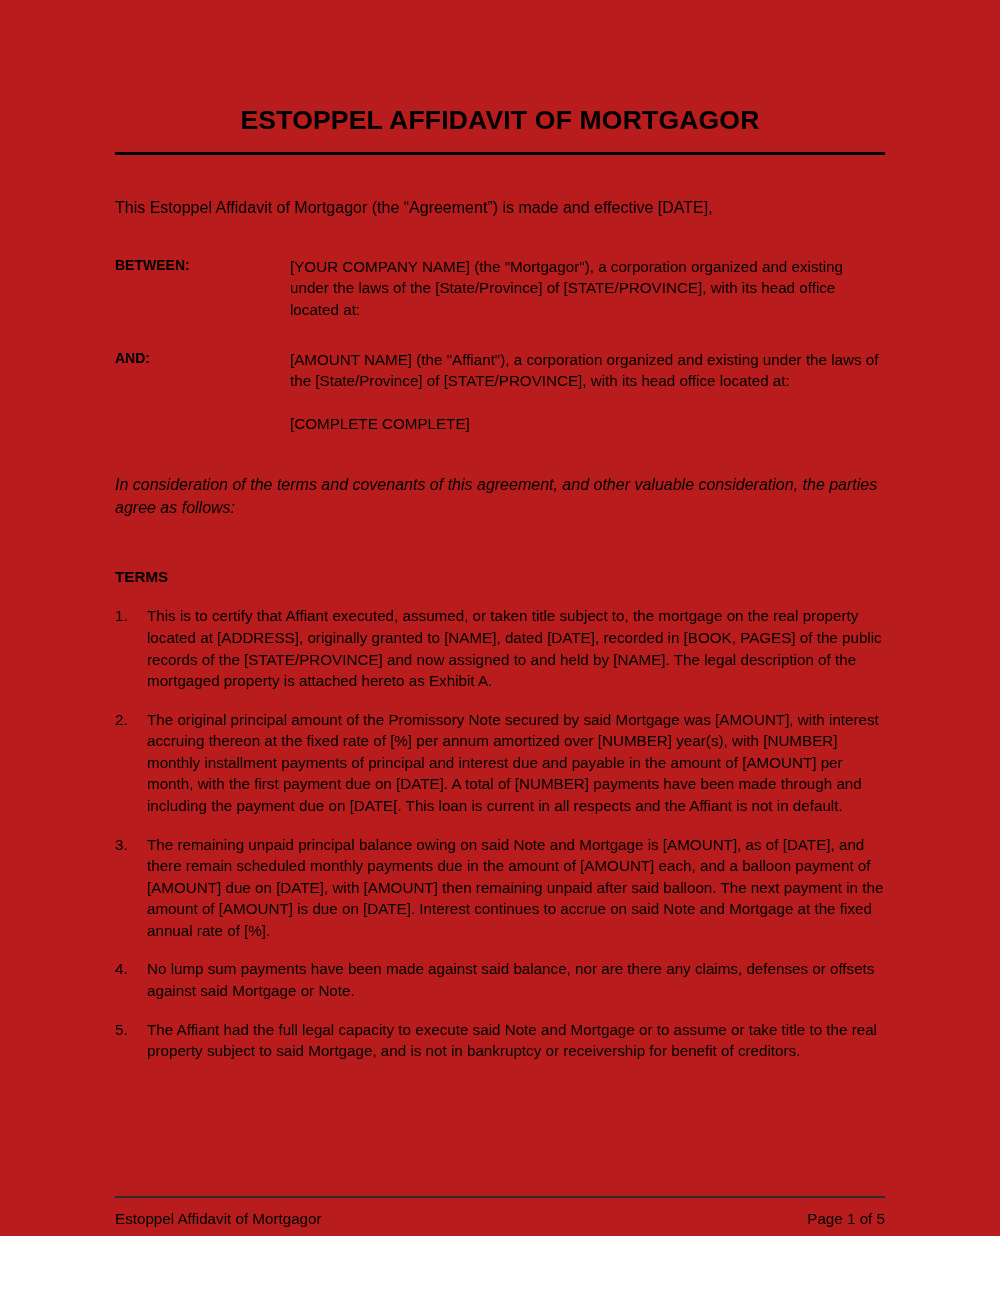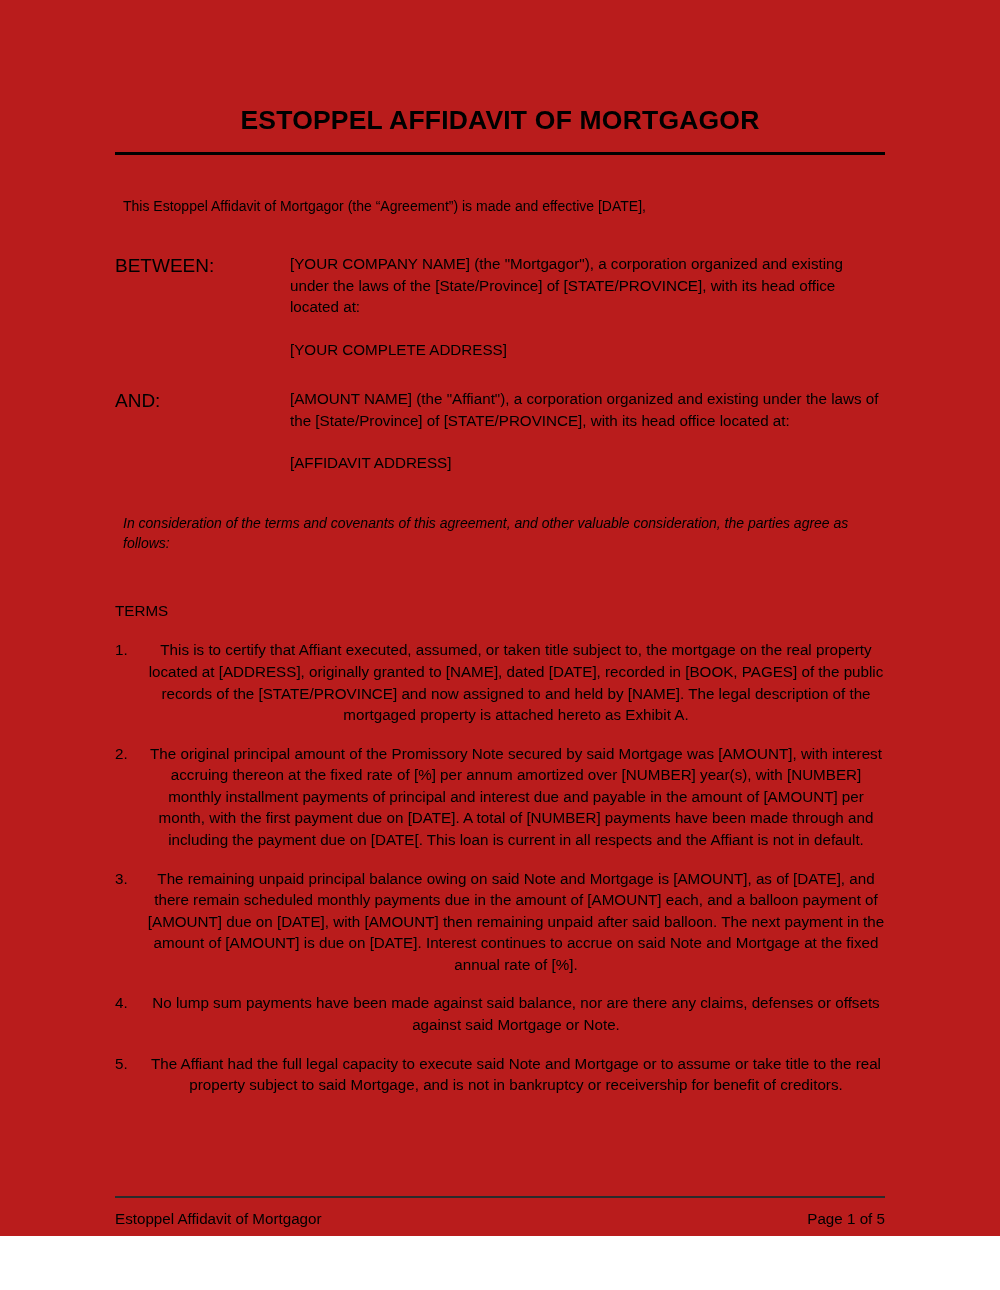--- a/index.html
+++ b/index.html
@@ -37,23 +37,23 @@
     line-height: 1.1;
   }
   .title-rule {
     margin-top: 17px;
     height: 0;
     border-top: 3px solid #000000;
   }
 
   
   .para {
-    font-size: 14px;
-    line-height: 1.42;
-    margin: 8px;
+    font-size: 16px;
+    line-height: 1.42;
+    margin: 0;
     text-align: left;
   }
   .intro {
     margin-top: 42px;
   }
   .consideration {
     margin-top: 40px;
     font-style: italic;
   }
 
@@ -63,41 +63,41 @@
   }
   .party-row {
     display: flex;
     align-items: flex-start;
   }
   .party-row + .party-row {
     margin-top: 28px;
   }
   .party-label {
     flex: 0 0 175px;
-    font-size: 19px;
-    font-weight: normal;
+    font-size: 14px;
+    font-weight: bold;
     line-height: 1.42;
   }
   .party-body {
     flex: 1 1 auto;
     font-size: 15.2px;
     line-height: 1.42;
   }
   .party-body .strong {
     font-weight: normal;
   }
   .party-address {
     margin-top: 21px;
   }
 
   
   .terms-heading {
     margin-top: 46px;
     font-size: 15.2px;
-    font-weight: normal;
+    font-weight: bold;
     line-height: 1.42;
   }
   .terms-list {
     margin: 0;
     padding: 0;
     list-style: none;
     margin-top: 18px;
   }
   .term-item {
     display: flex;
@@ -107,21 +107,20 @@
   }
   .term-item + .term-item {
     margin-top: 17px;
   }
   .term-num {
     flex: 0 0 32px;
     text-align: left;
   }
   .term-text {
     flex: 1 1 auto;
-    text-align: center;
   }
 
   
   .footer {
     position: absolute;
     left: 115px;
     top: 1196px;
     width: 770px;
   }
   .footer-rule {
@@ -149,29 +148,28 @@
     <div class="title-rule"></div>
 
     <p class="para intro">This Estoppel Affidavit of Mortgagor (the “Agreement”) is made and effective [DATE],</p>
 
     <div class="parties">
 
       <div class="party-row">
         <div class="party-label">BETWEEN:</div>
         <div class="party-body">
           <div><span class="strong">[YOUR COMPANY NAME]</span><span> (the "Mortgagor"), a corporation organized and existing under the laws of the [State/Province] of [STATE/PROVINCE], with its head office located at:</span></div>
-          <div class="party-address">[YOUR COMPLETE ADDRESS]</div>
         </div>
       </div>
 
       <div class="party-row">
         <div class="party-label">AND:</div>
         <div class="party-body">
           <div><span class="strong">[AMOUNT NAME]</span><span> (the "Affiant"), a corporation organized and existing under the laws of the [State/Province] of [STATE/PROVINCE], with its head office located at:</span></div>
-          <div class="party-address">[AFFIDAVIT ADDRESS]</div>
+          <div class="party-address">[COMPLETE COMPLETE]</div>
         </div>
       </div>
 
     </div>
 
     <p class="para consideration">In consideration of the terms and covenants of this agreement, and other valuable consideration, the parties agree as follows:</p>
 
     <div class="terms-heading">TERMS</div>
 
     <ol class="terms-list">

